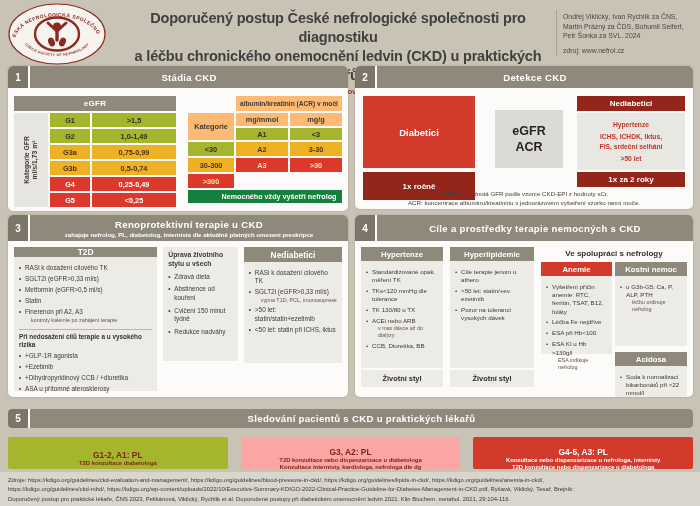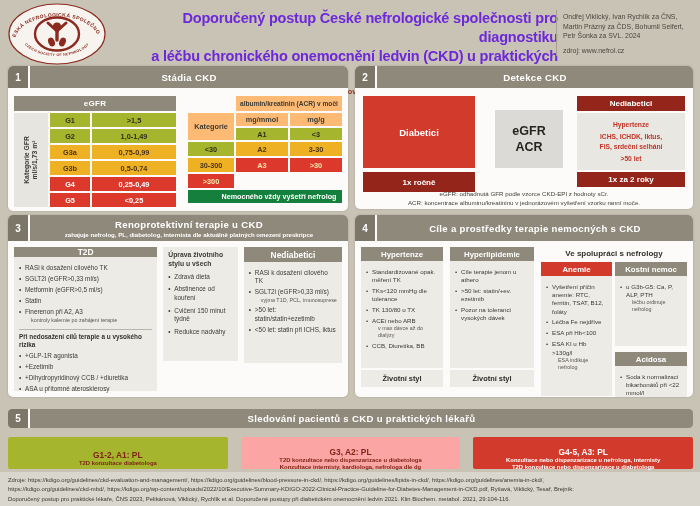--- a/index.html
+++ b/index.html
@@ -10,21 +10,21 @@
     position:relative;
     overflow:hidden;
     color:#3c3a35;
   }
   .page { position:absolute; inset:0; }
 
   
   .header { position:absolute; left:0; top:0; width:700px; height:66px; }
   .logo { position:absolute; left:6px; top:2px; }
   .titles { position:absolute; left:118px; top:9px; width:440px; text-align:center; }
-  .title-line { font-size:14.5px; font-weight:bold; color:#6d28d9; letter-spacing:-0.2px; line-height:1.3;text-align:right; }
+  .title-line { font-size:14.5px; font-weight:bold; color:#404040; letter-spacing:-0.2px; line-height:1.3; }
   .subtitle { font-size:7.3px; font-weight:bold; color:#9b3222; margin-top:3px; }
   .hdr-divider { position:absolute; left:556px; top:10px; height:46px; width:1px; background:#a7a093; }
   .authors { position:absolute; left:563px; top:12px; width:134px; font-size:6.9px; color:#4a473f; line-height:1.4; }
   .source { margin-top:5px; }
 
   
   .panel { position:absolute; background:#fcfbf9; border-radius:5px; overflow:hidden;
            box-shadow:0 0 2px rgba(90,80,60,.35); }
   .panel-head { display:flex; align-items:stretch; background:#fcfbf9; }
   .num { width:20px; background:#7c7668; color:#fff; font-weight:bold; font-size:10px;
@@ -64,21 +64,21 @@
   .c-red { background:#dc382c; color:#fff; }
   .c-red.pale { color:#f7e6ae; }
 
   
   .p2 { left:355px; top:66px; width:338px; height:143px; }
   .p2 .panel-head { height:22px; }
   .p2-body { position:relative; height:121px; }
   .diab-box { position:absolute; left:8px; top:8px; width:112px; height:72px;
               background:#d23a2c; color:#fff; font-weight:bold; font-size:9.5px;
               display:flex; align-items:center; justify-content:center; }
-  .diab-freq { position:absolute; left:8px; top:84px; width:112px; height:20px;
+  .diab-freq { position:absolute; left:8px; top:84px; width:112px; height:28px;
                background:#93251a; color:#fff; font-weight:bold; font-size:8px;
                display:flex; align-items:center; justify-content:center; }
   .test-box { position:absolute; left:140px; top:22px; width:68px; height:58px;
               background:#dbdad6; color:#26241f; font-weight:bold; font-size:12.5px;
               display:flex; flex-direction:column; align-items:center; justify-content:center;
               line-height:1.3; }
   .ndia-head { position:absolute; left:222px; top:8px; width:108px; height:15px;
                background:#93251a; color:#fff; font-weight:bold; font-size:8px;
                display:flex; align-items:center; justify-content:center; }
   .ndia-body { position:absolute; left:222px; top:25px; width:108px; height:57px;
@@ -118,21 +118,21 @@
   .hyp-col { width:84px; height:140px; display:flex; flex-direction:column; }
   .lip-col { width:86px; height:140px; display:flex; flex-direction:column; }
   .p4 .col-head { height:14px; font-size:7.8px; }
   .p4 .it { font-size:6.2px; }
   .col-foot { margin-top:auto; border-top:2px solid #fcfbf9; padding:4px 12px;
               font-size:7.4px; font-weight:bold; color:#2f2d28; text-align:center; }
   .nephro { width:146px; }
   .nephro-title { font-size:8px; font-weight:bold; color:#33312b; text-align:center;
                   height:13px; line-height:13px; }
   .nephro-cols { display:flex; gap:3px; margin-top:2px; }
-  .anem-col { width:71px; height:134px; }
+  .anem-col { width:71px; height:92px; }
   .anem-col .col-head { background:#d23a2c; }
   .right-stack { width:72px; display:flex; flex-direction:column; gap:6px; }
   .bone-col { height:84px; }
   .acid-col { height:50px; }
 
   
   .p5 { left:8px; top:409px; width:685px; height:60px; background:transparent;
         box-shadow:none; overflow:visible; border-radius:0; }
   .p5 .panel-head { height:19px; border-radius:4px; overflow:hidden; }
   .p5-boxes { display:flex; gap:13px; margin-top:9px; }

